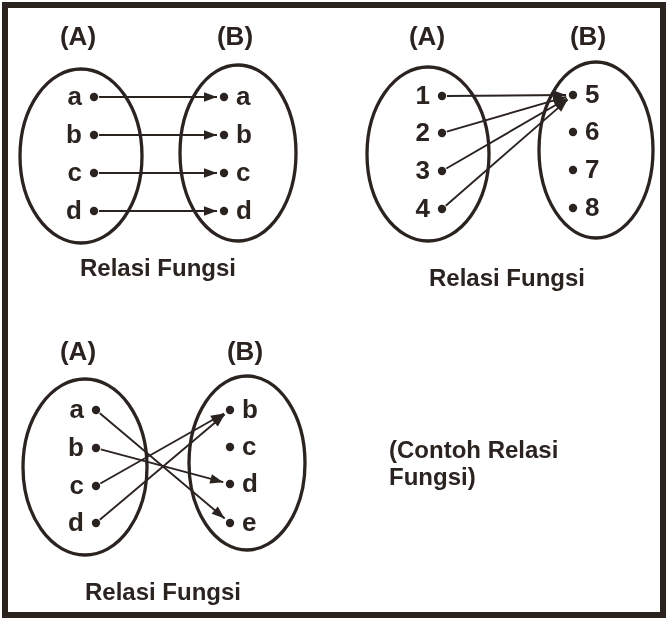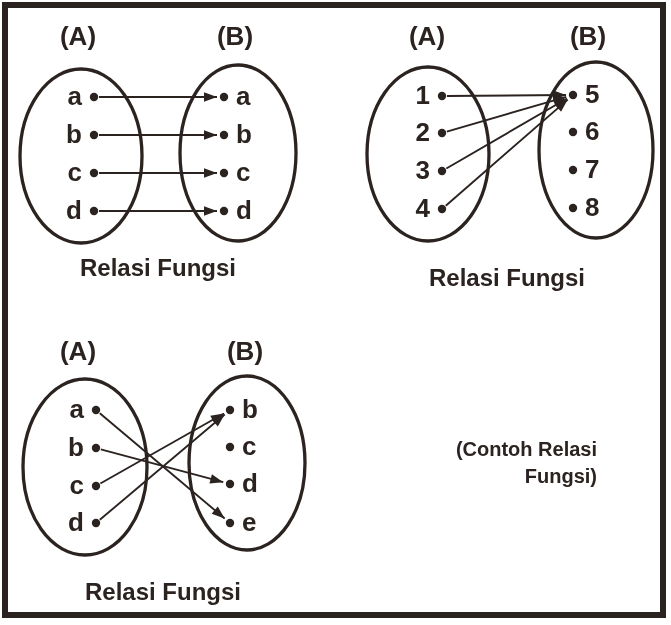--- a/index.html
+++ b/index.html
@@ -16,22 +16,22 @@
     font-family: "Liberation Sans", sans-serif;
     font-weight: bold;
     fill: var(--ink);
   }
   .setlbl  { font-size: 26px; }
   .caption { font-size: 24px; }
   .item    { font-size: 26px; }
   .note {
     position: absolute;
     left: 389px; top: 436px; width: 208px;
-    text-align: right;
-    font-size: 20px; font-weight: bold;
+    text-align: left;
+    font-size: 24px; font-weight: bold;
     line-height: 27px;
     color: var(--ink);
   }
 </style>
 </head>
 <body>
 
 <div class="page">
   <svg width="671" height="625" viewBox="0 0 671 625">
     <defs>

